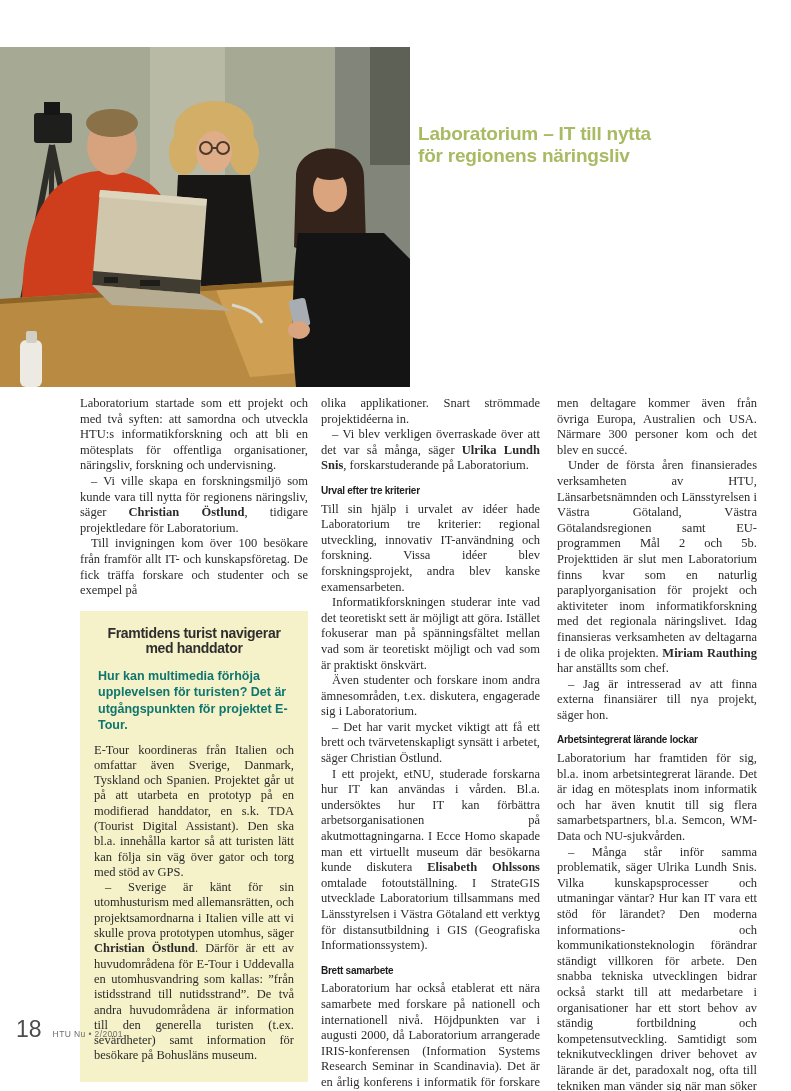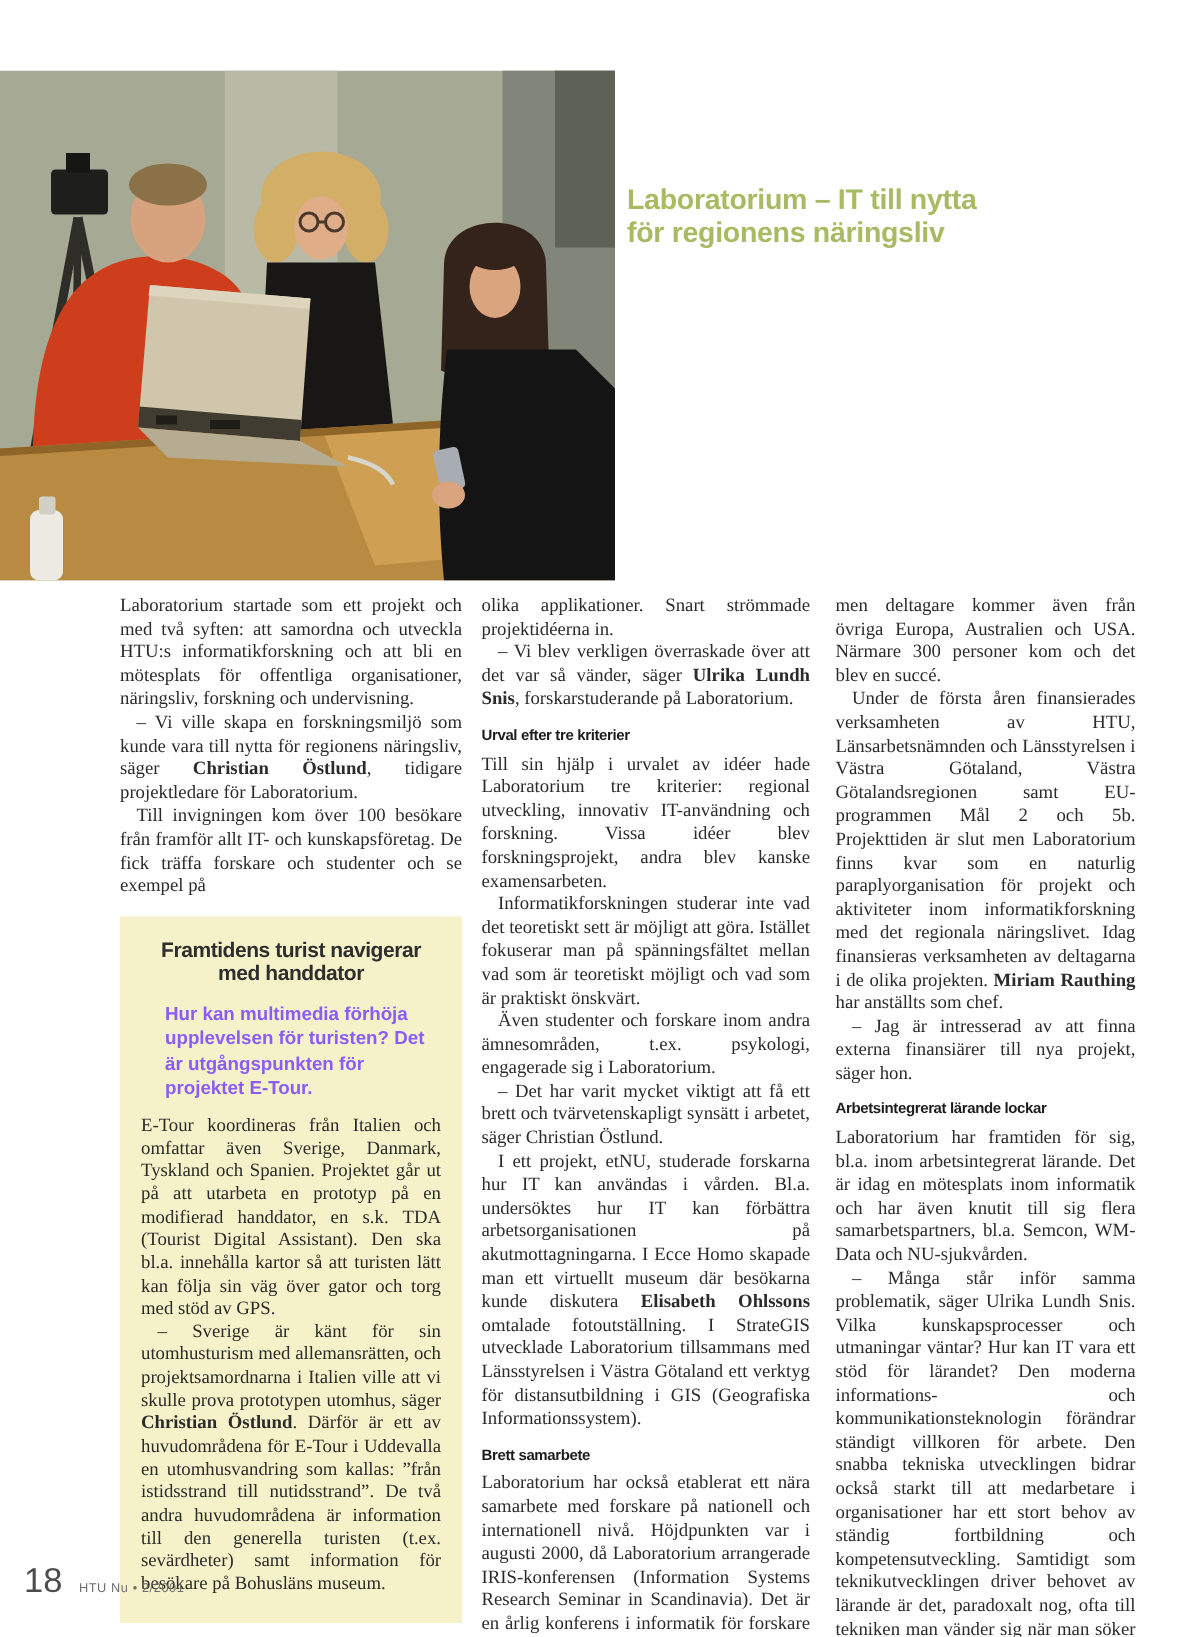--- a/index.html
+++ b/index.html
@@ -27,25 +27,25 @@
   .blocks h2{font-family:"Liberation Sans",sans-serif;font-weight:bold;font-size:10px;
              letter-spacing:-.25px;color:#1c1c1c;margin:9px 0 3px 0;text-align:left;}
   .blocks h2 + p{text-indent:0;}
   .bold{font-weight:bold;}
 
   
   .ybox{margin-top:12px;background:#f5f1c8;padding:15px 14px 18px 14px;box-sizing:border-box;}
   .ybox-title{font-family:Liberation Sans, sans-serif;font-weight:bold;font-size:14px;line-height:1.1;
               color:#2e2e2e;margin:0 0 11px 0;letter-spacing:-.3px;text-align:center;}
   .ybox-lead{font-family:"Liberation Sans",sans-serif;font-weight:bold;font-size:12.5px;line-height:1.32;
-             color:#8b5cf6;margin:0 0 9px 16px;text-align:left;}
+             color:#0f766e;margin:0 0 9px 4px;text-align:left;}
   .ybox .blocks p{line-height:15.3px;}
 
   
-  .footer{position:absolute;left:16px;top:1040px;display:flex;align-items:baseline;
+  .footer{position:absolute;left:16px;top:1016px;display:flex;align-items:baseline;
           font-family:"Liberation Sans",sans-serif;}
   .pageno{font-size:23px;color:#4c4c4c;}
   .issue{font-size:8.5px;color:#6e6e6e;margin-left:11px;letter-spacing:.4px;}
 </style>
 </head>
 <body>
 
 <div class="page">
 
   <svg class="photo" viewBox="0 0 410 340" aria-hidden="true">
@@ -126,25 +126,25 @@
         <div class="ybox-lead">Hur kan multimedia förhöja upplevelsen för turisten? Det är utgångspunkten för projektet E-Tour.</div>
         <div class="blocks">
             <p><span>E-Tour koordineras från Italien och omfattar även Sverige, Danmark, Tyskland och Spanien. Projektet går ut på att utarbeta en prototyp på en modifierad handdator, en s.k. TDA (Tourist Digital Assistant). Den ska bl.a. innehålla kartor så att turisten lätt kan följa sin väg över gator och torg med stöd av GPS.</span></p>
             <p><span>– Sverige är känt för sin utomhusturism med allemansrätten, och projektsamordnarna i Italien ville att vi skulle prova prototypen utomhus, säger </span><span class="bold">Christian Östlund</span><span>. Därför är ett av huvudområdena för E-Tour i Uddevalla en utomhusvandring som kallas: ”från istidsstrand till nutidsstrand”. De två andra huvudområdena är information till den generella turisten (t.ex. sevärdheter) samt information för besökare på Bohusläns museum.</span></p>
           </div>
       </div>
     </div>
     <div class="col col-2">
       <div class="blocks">
           <p><span>olika applikationer. Snart strömmade projektidéerna in.</span></p>
-          <p><span>– Vi blev verkligen överraskade över att det var så vänder, säger </span><span class="bold">Ulrika Lundh Snis</span><span>, forskarstuderande på Laboratorium.</span></p>
+          <p><span>– Vi blev verkligen överraskade över att det var så många, säger </span><span class="bold">Ulrika Lundh Snis</span><span>, forskarstuderande på Laboratorium.</span></p>
           <h2>Urval efter tre kriterier</h2>
           <p><span>Till sin hjälp i urvalet av idéer hade Laboratorium tre kriterier: regional utveckling, innovativ IT-användning och forskning. Vissa idéer blev forskningsprojekt, andra blev kanske examensarbeten.</span></p>
           <p><span>Informatikforskningen studerar inte vad det teoretiskt sett är möjligt att göra. Istället fokuserar man på spänningsfältet mellan vad som är teoretiskt möjligt och vad som är praktiskt önskvärt.</span></p>
-          <p><span>Även studenter och forskare inom andra ämnesområden, t.ex. psykologi, engagerade sig i Laboratorium.</span></p>
+          <p><span>Även studenter och forskare inom andra ämnesområden, t.ex. diskutera, engagerade sig i Laboratorium.</span></p>
           <p><span>– Det har varit mycket viktigt att få ett brett och tvärvetenskapligt synsätt i arbetet, säger Christian Östlund.</span></p>
           <p><span>I ett projekt, etNU, studerade forskarna hur IT kan användas i vården. Bl.a. undersöktes hur IT kan förbättra arbetsorganisationen på akutmottagningarna. I Ecce Homo skapade man ett virtuellt museum där besökarna kunde diskutera </span><span class="bold">Elisabeth Ohlssons</span><span> omtalade fotoutställning. I StrateGIS utvecklade Laboratorium tillsammans med Länsstyrelsen i Västra Götaland ett verktyg för distansutbildning i GIS (Geografiska Informationssystem).</span></p>
           <h2>Brett samarbete</h2>
           <p><span>Laboratorium har också etablerat ett nära samarbete med forskare på nationell och internationell nivå. Höjdpunkten var i augusti 2000, då Laboratorium arrangerade IRIS-konferensen (Information Systems Research Seminar in Scandinavia). Det är en årlig konferens i informatik för forskare och forskarstuderande från Norden</span></p>
         </div>
     </div>
     <div class="col col-3">
       <div class="blocks">
           <p><span>men deltagare kommer även från övriga Europa, Australien och USA. Närmare 300 personer kom och det blev en succé.</span></p>
           <p><span>Under de första åren finansierades verksamheten av HTU, Länsarbetsnämnden och Länsstyrelsen i Västra Götaland, Västra Götalandsregionen samt EU-programmen Mål 2 och 5b. Projekttiden är slut men Laboratorium finns kvar som en naturlig paraplyorganisation för projekt och aktiviteter inom informatikforskning med det regionala näringslivet. Idag finansieras verksamheten av deltagarna i de olika projekten. </span><span class="bold">Miriam Rauthing</span><span> har anställts som chef.</span></p>

